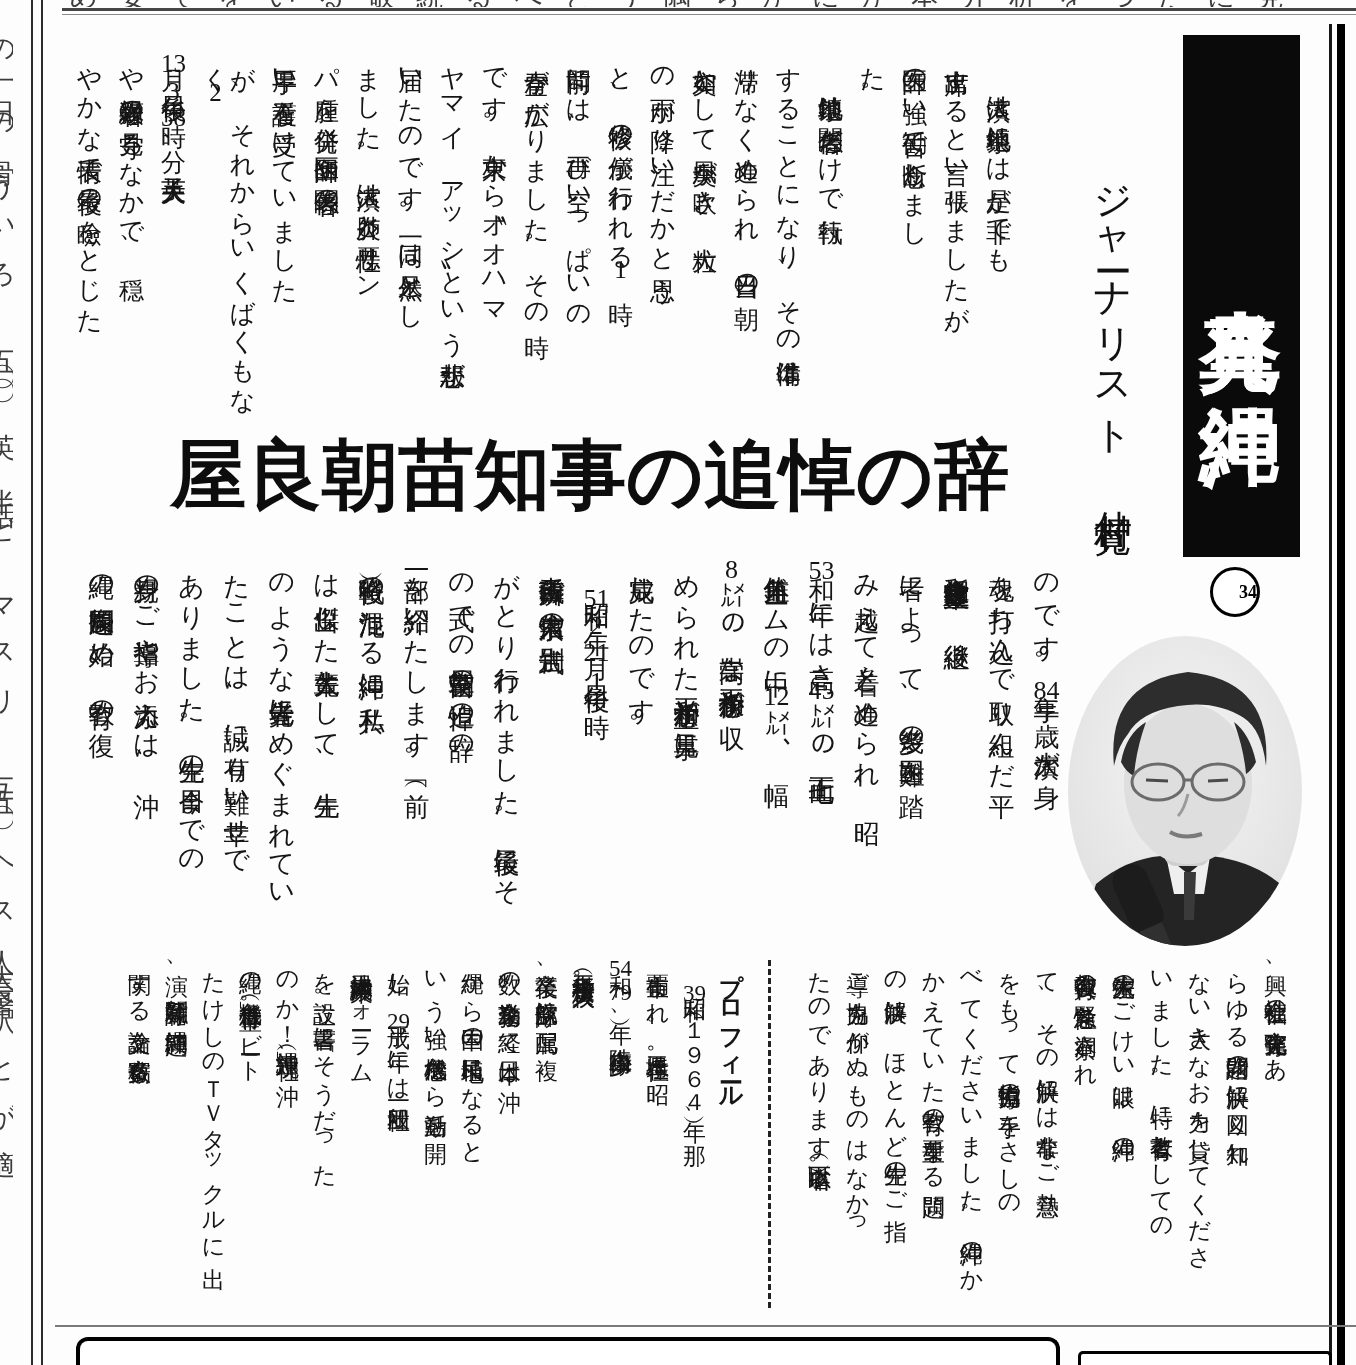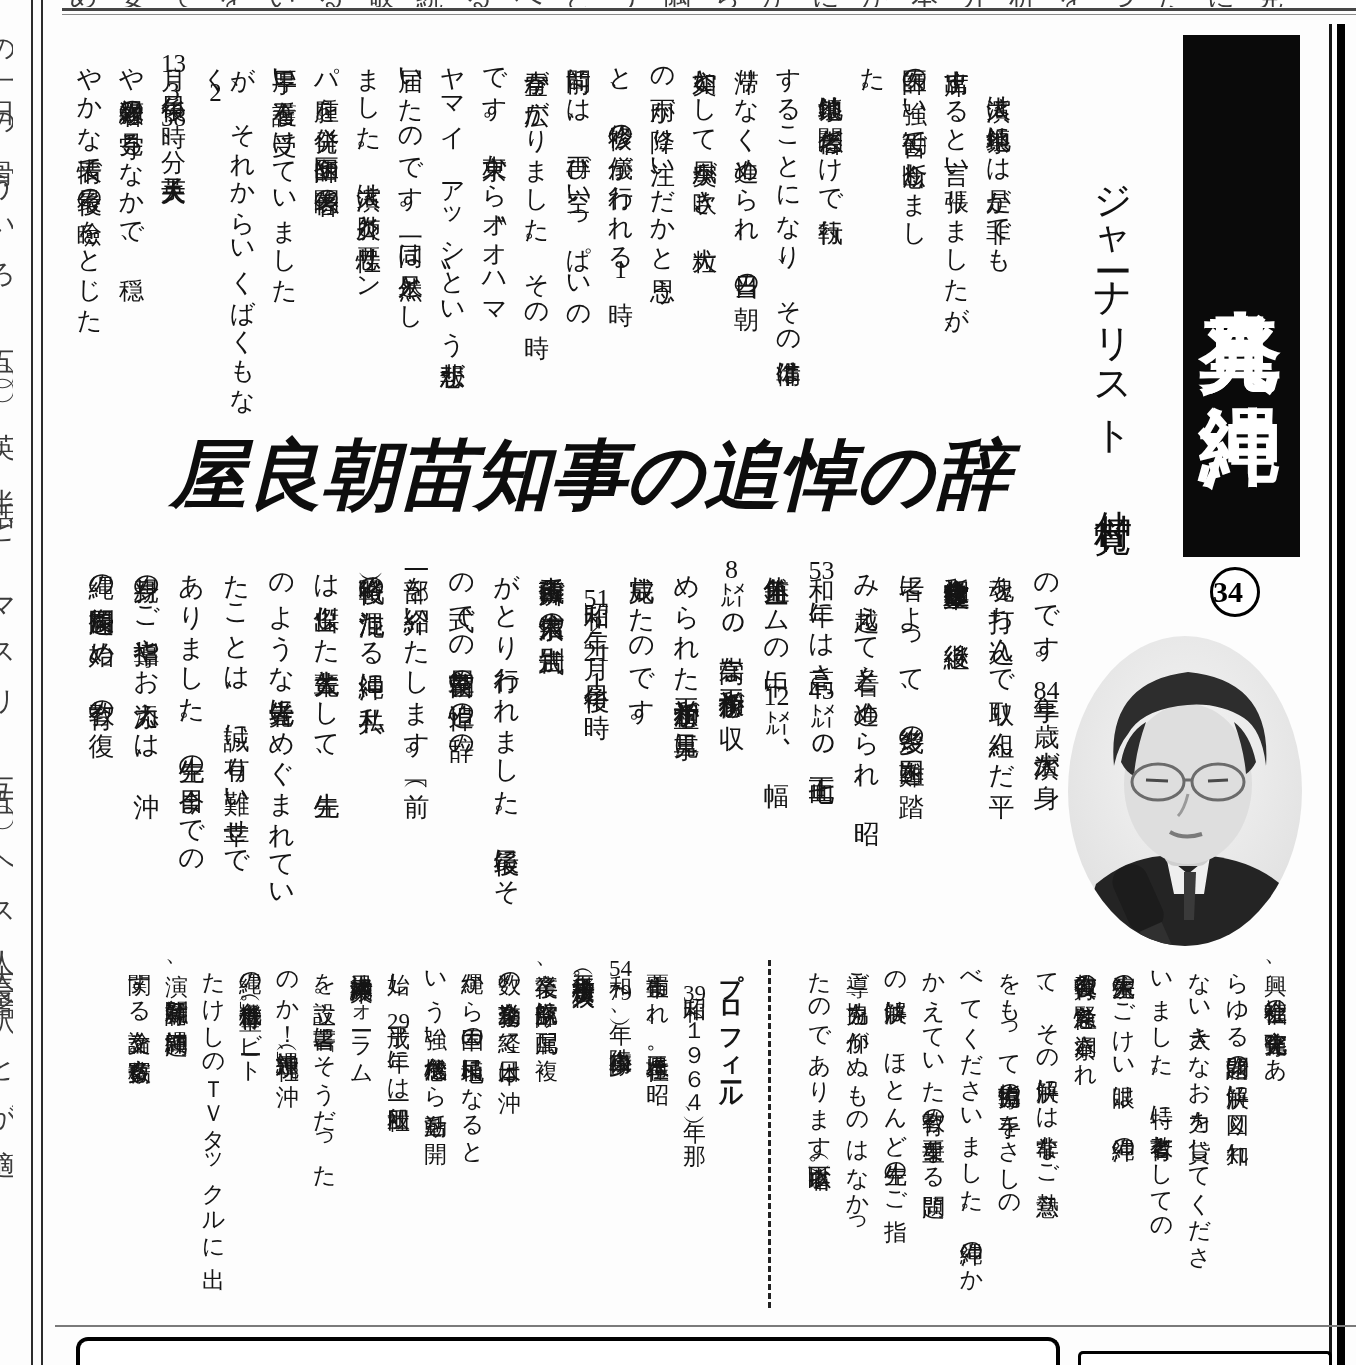--- a/index.html
+++ b/index.html
@@ -31,28 +31,28 @@
     font-family:"Liberation Sans","DejaVu Sans",sans-serif;font-weight:bold;
     font-size:82px;line-height:117px;text-align:center;letter-spacing:3px;
   }
   .byline{
     position:absolute;left:1090px;top:158px;height:450px;
     writing-mode:vertical-rl;text-orientation:mixed;
     font-size:38px;line-height:46px;letter-spacing:3px;color:#111;
   }
   .installment{
     position:absolute;left:1210px;top:567px;width:44px;height:44px;border:3px solid #000;border-radius:50%;
-    display:flex;align-items:center;justify-content:flex-start;
-    font-size:30px;font-weight:bold;background:#fff;color:#000;
+    display:flex;align-items:center;justify-content:flex-end;
+    font-size:18px;font-weight:bold;background:#fff;color:#000;
   }
   
   .headline{
     position:absolute;left:148px;top:422px;width:884px;height:106px;
     font-size:76px;font-weight:bold;line-height:106px;text-align:center;
-    color:#0d0d0d;letter-spacing:0px;white-space:nowrap;font-style:italic;
+    color:#0d0d0d;letter-spacing:0px;white-space:nowrap;
   }
   
   .vblock{position:absolute;writing-mode:vertical-rl;text-orientation:mixed;color:#151515;}
   .vblock .col{letter-spacing:1px;}
   .tcy{text-combine-upright:all;}
   .top-block{left:78px;top:50px;width:934px;height:356px;font-size:25px;}
   .top-block .col{line-height:27px;margin-left:15px;}
   .middle-block{left:72px;top:556px;width:988px;height:384px;font-size:26px;}
   .middle-block .col{line-height:28px;margin-left:17px;}
   .bottom-block{left:80px;top:956px;width:1208px;height:366px;font-size:23px;}

